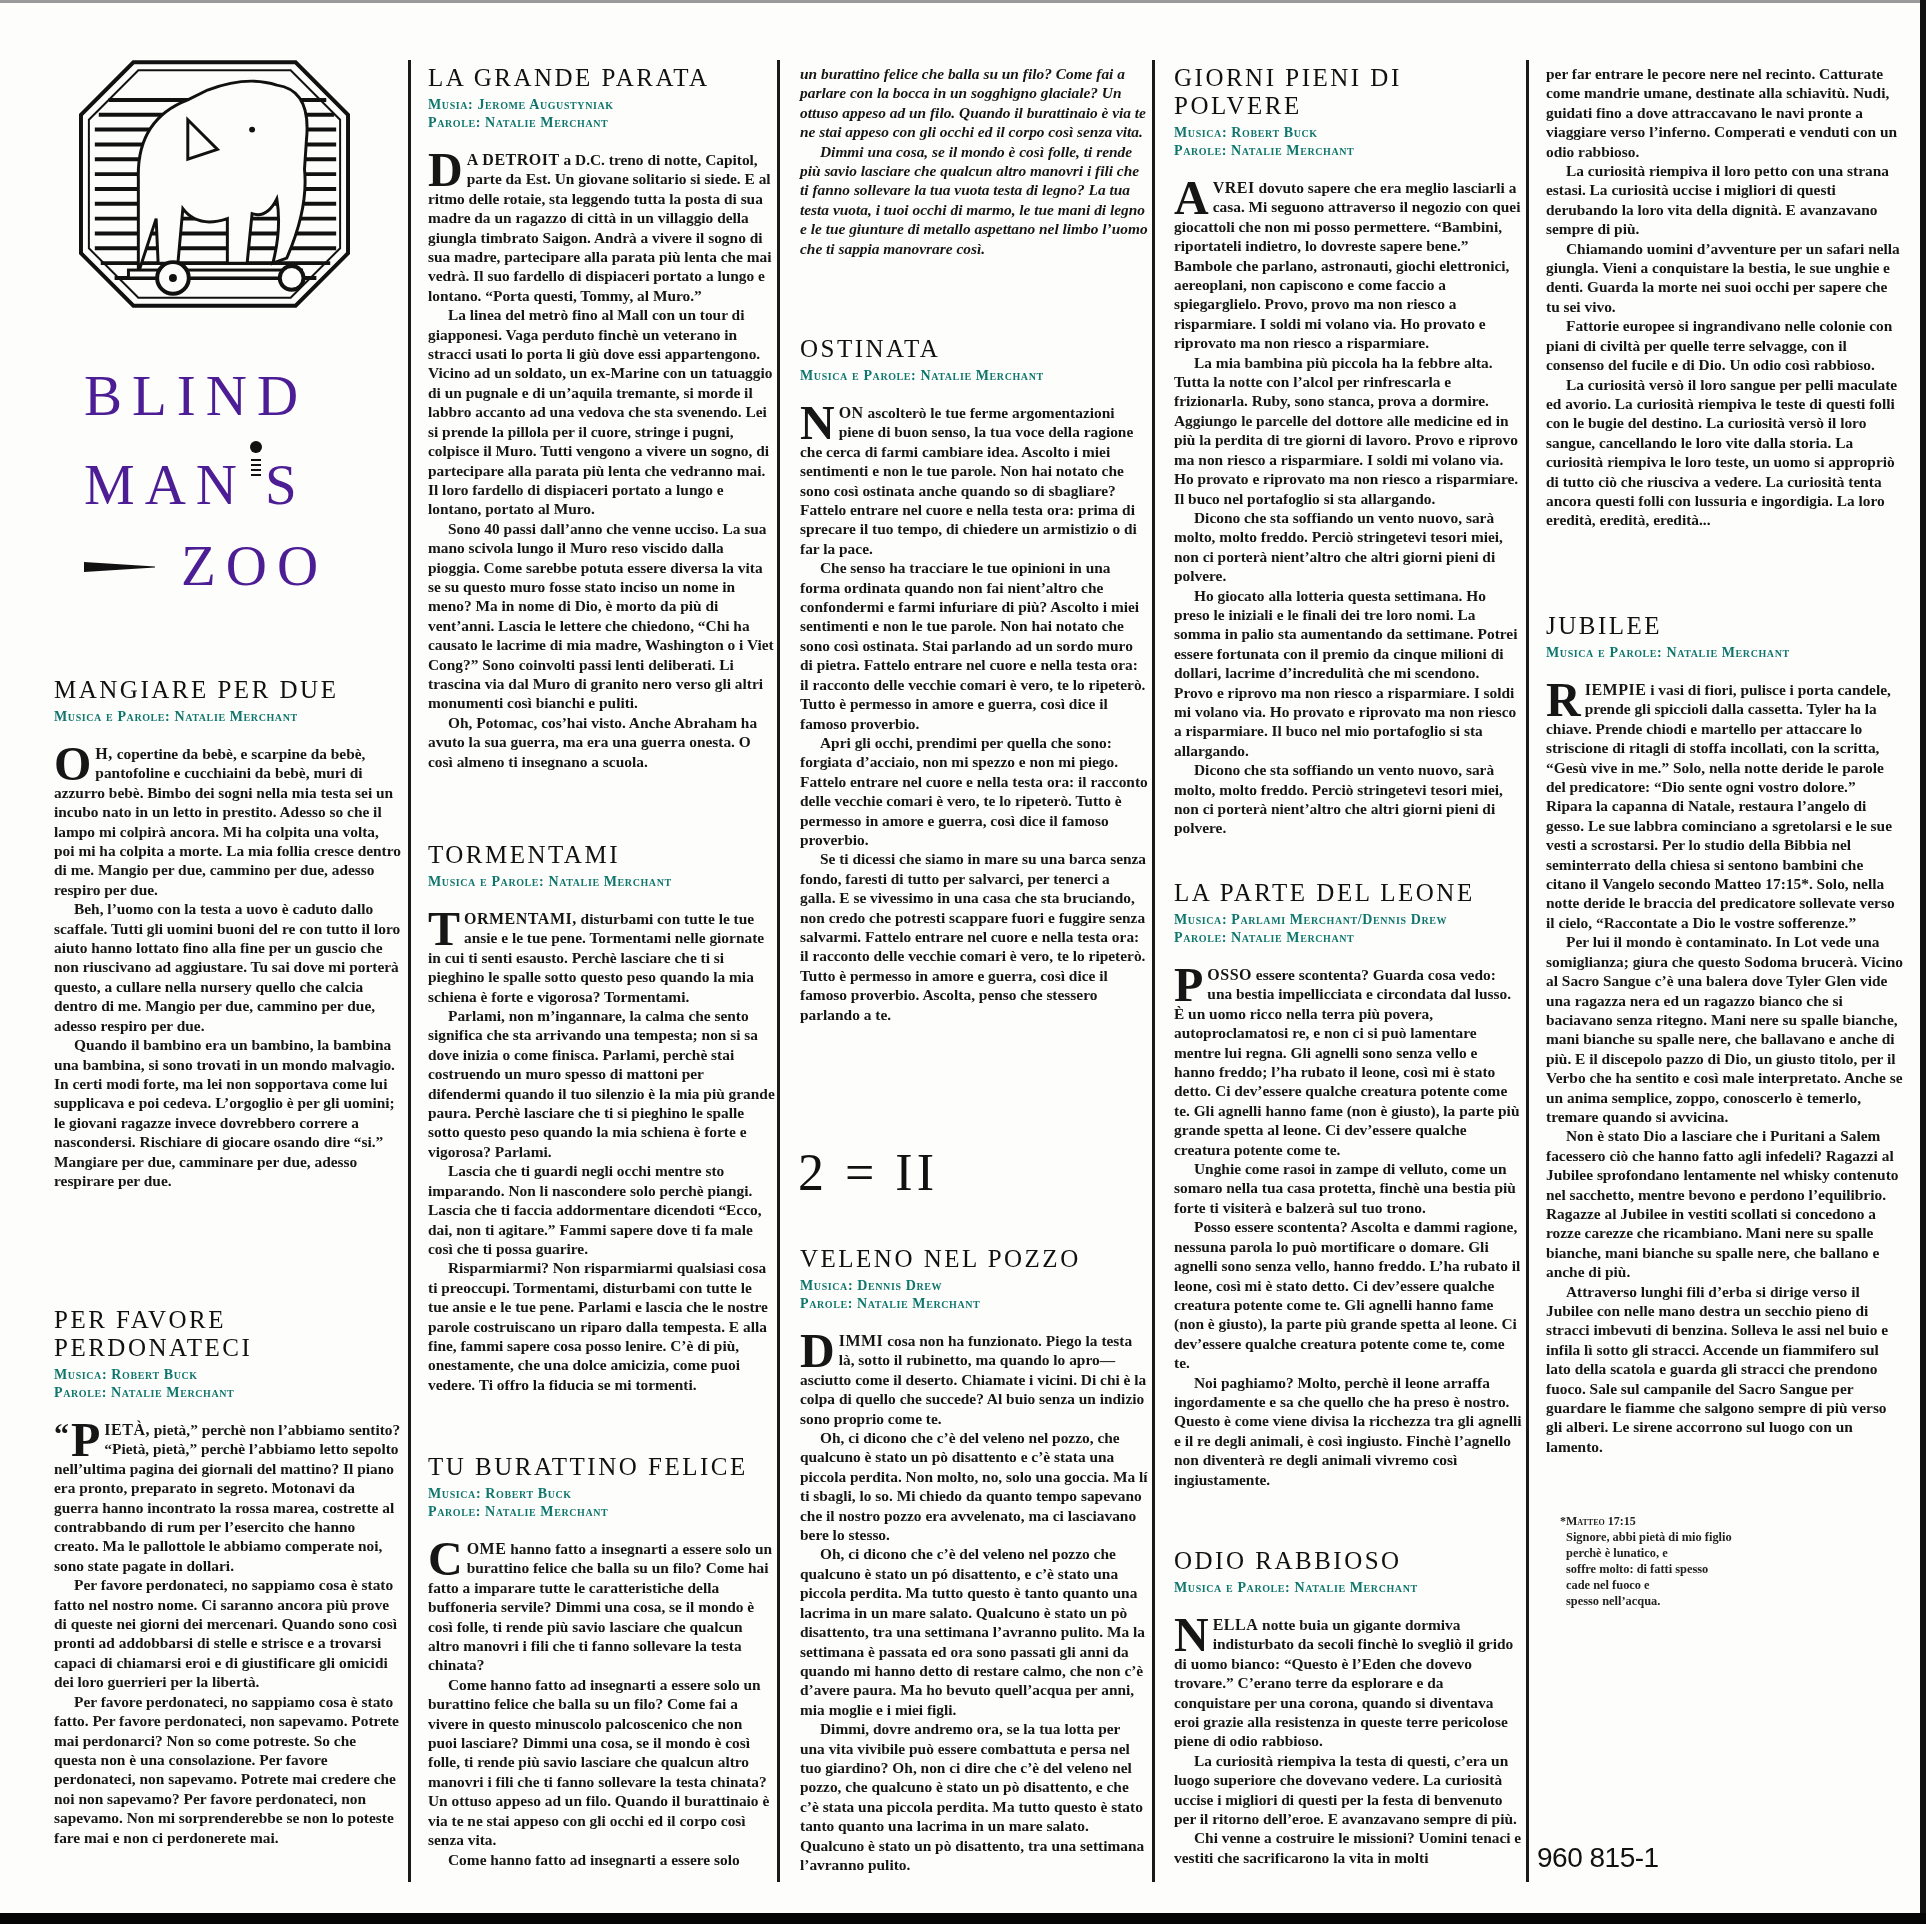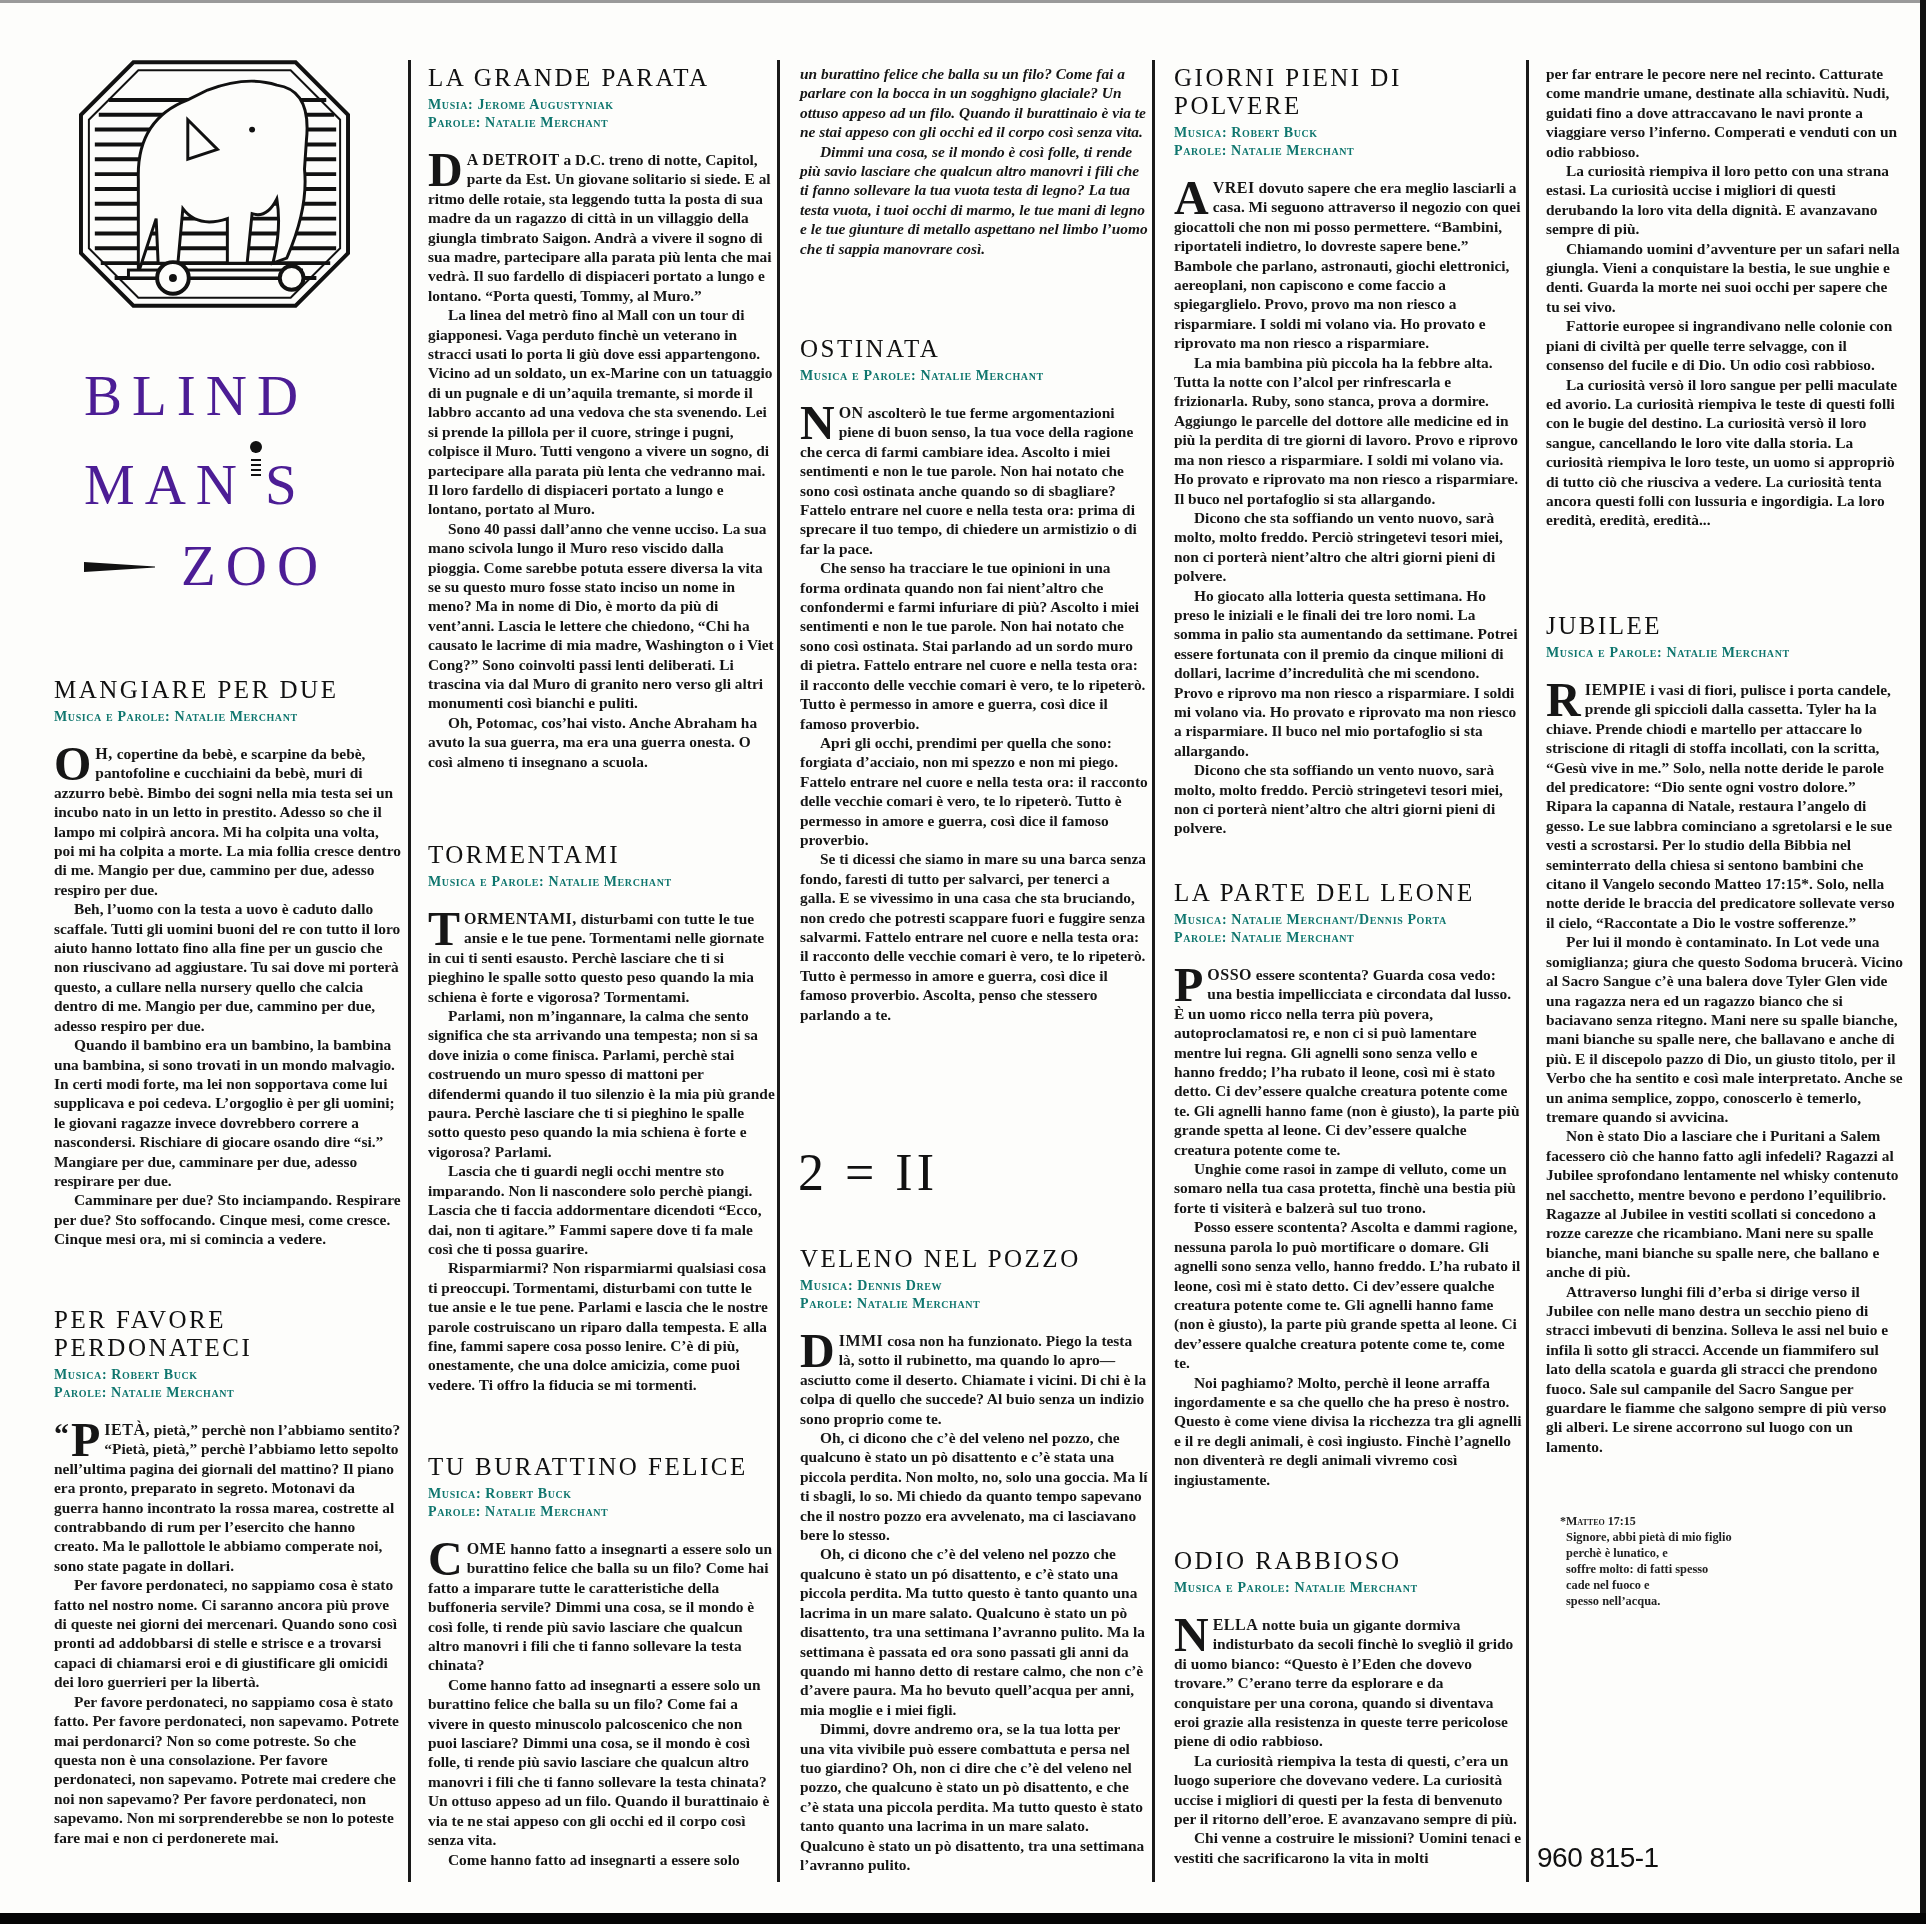--- a/index.html
+++ b/index.html
@@ -103,21 +103,20 @@
     <div class="zoo-line"><span class="zoo-dash"></span><span>ZOO</span></div>
   </div>
 
   <div class="song" style="left:54px; top:673px; width:348px;">
     <h2 class="song-title">MANGIARE PER DUE</h2>
     <div class="credit">Musica e Parole: Natalie Merchant</div>
     <div class="lyrics">
       <p class="first"><span class="dropcap">O</span><span class="lead-caps">H,</span><span> copertine da bebè, e scarpine da bebè, pantofoline e cucchiaini da bebè, muri di azzurro bebè. Bimbo dei sogni nella mia testa sei un incubo nato in un letto in prestito. Adesso so che il lampo mi colpirà ancora. Mi ha colpita una volta, poi mi ha colpita a morte. La mia follia cresce dentro di me. Mangio per due, cammino per due, adesso respiro per due.</span></p>
       <p>Beh, l’uomo con la testa a uovo è caduto dallo scaffale. Tutti gli uomini buoni del re con tutto il loro aiuto hanno lottato fino alla fine per un guscio che non riuscivano ad aggiustare. Tu sai dove mi porterà questo, a cullare nella nursery quello che calcia dentro di me. Mangio per due, cammino per due, adesso respiro per due.</p>
       <p>Quando il bambino era un bambino, la bambina una bambina, si sono trovati in un mondo malvagio. In certi modi forte, ma lei non sopportava come lui supplicava e poi cedeva. L’orgoglio è per gli uomini; le giovani ragazze invece dovrebbero correre a nascondersi. Rischiare di giocare osando dire “si.” Mangiare per due, camminare per due, adesso respirare per due.</p>
-      <p>Camminare per due? Sto inciampando. Respirare per due? Sto soffocando. Cinque mesi, come cresce. Cinque mesi ora, mi si comincia a vedere.</p>
     </div>
   </div>
 
   <div class="song" style="left:54px; top:1303px; width:348px;">
     <h2 class="song-title">PER FAVORE PERDONATECI</h2>
     <div class="credit">Musica: Robert Buck</div>
     <div class="credit" style="margin-top:0">Parole: Natalie Merchant</div>
     <div class="lyrics">
       <p class="first"><span class="dropcap-quote">“</span><span class="dropcap">P</span><span class="lead-caps">IETÀ,</span><span> pietà,” perchè non l’abbiamo sentito? “Pietà, pietà,” perchè l’abbiamo letto sepolto nell’ultima pagina dei giornali del mattino? Il piano era pronto, preparato in segreto. Motonavi da guerra hanno incontrato la rossa marea, costrette al contrabbando di rum per l’esercito che hanno creato. Ma le pallottole le abbiamo comperate noi, sono state pagate in dollari.</span></p>
       <p>Per favore perdonateci, no sappiamo cosa è stato fatto nel nostro nome. Ci saranno ancora più prove di queste nei giorni dei mercenari. Quando sono così pronti ad addobbarsi di stelle e strisce e a trovarsi capaci di chiamarsi eroi e di giustificare gli omicidi dei loro guerrieri per la libertà.</p>
@@ -199,21 +198,21 @@
       <p class="first"><span class="dropcap">A</span><span class="lead-caps">VREI</span><span> dovuto sapere che era meglio lasciarli a casa. Mi seguono attraverso il negozio con quei giocattoli che non mi posso permettere. “Bambini, riportateli indietro, lo dovreste sapere bene.” Bambole che parlano, astronauti, giochi elettronici, aereoplani, non capiscono e come faccio a spiegarglielo. Provo, provo ma non riesco a risparmiare. I soldi mi volano via. Ho provato e riprovato ma non riesco a risparmiare.</span></p>
       <p>La mia bambina più piccola ha la febbre alta. Tutta la notte con l’alcol per rinfrescarla e frizionarla. Ruby, sono stanca, prova a dormire. Aggiungo le parcelle del dottore alle medicine ed in più la perdita di tre giorni di lavoro. Provo e riprovo ma non riesco a risparmiare. I soldi mi volano via. Ho provato e riprovato ma non riesco a risparmiare. Il buco nel portafoglio si sta allargando.</p>
       <p>Dicono che sta soffiando un vento nuovo, sarà molto, molto freddo. Perciò stringetevi tesori miei, non ci porterà nient’altro che altri giorni pieni di polvere.</p>
       <p>Ho giocato alla lotteria questa settimana. Ho preso le iniziali e le finali dei tre loro nomi. La somma in palio sta aumentando da settimane. Potrei essere fortunata con il premio da cinque milioni di dollari, lacrime d’incredulità che mi scendono. Provo e riprovo ma non riesco a risparmiare. I soldi mi volano via. Ho provato e riprovato ma non riesco a risparmiare. Il buco nel mio portafoglio si sta allargando.</p>
       <p>Dicono che sta soffiando un vento nuovo, sarà molto, molto freddo. Perciò stringetevi tesori miei, non ci porterà nient’altro che altri giorni pieni di polvere.</p>
     </div>
   </div>
 
   <div class="song" style="left:1174px; top:876px; width:348px;">
     <h2 class="song-title">LA PARTE DEL LEONE</h2>
-    <div class="credit">Musica: Natalie Merchant/Dennis Porta</div>
+    <div class="credit">Musica: Parlami Merchant/Dennis Drew</div>
     <div class="credit" style="margin-top:0">Parole: Natalie Merchant</div>
     <div class="lyrics">
       <p class="first"><span class="dropcap">P</span><span class="lead-caps">OSSO</span><span> essere scontenta? Guarda cosa vedo: una bestia impellicciata e circondata dal lusso. È un uomo ricco nella terra più povera, autoproclamatosi re, e non ci si può lamentare mentre lui regna. Gli agnelli sono senza vello e hanno freddo; l’ha rubato il leone, così mi è stato detto. Ci dev’essere qualche creatura potente come te. Gli agnelli hanno fame (non è giusto), la parte più grande spetta al leone. Ci dev’essere qualche creatura potente come te.</span></p>
       <p>Unghie come rasoi in zampe di velluto, come un somaro nella tua casa protetta, finchè una bestia più forte ti visiterà e balzerà sul tuo trono.</p>
       <p>Posso essere scontenta? Ascolta e dammi ragione, nessuna parola lo può mortificare o domare. Gli agnelli sono senza vello, hanno freddo. L’ha rubato il leone, così mi è stato detto. Ci dev’essere qualche creatura potente come te. Gli agnelli hanno fame (non è giusto), la parte più grande spetta al leone. Ci dev’essere qualche creatura potente come te, come te.</p>
       <p>Noi paghiamo? Molto, perchè il leone arraffa ingordamente e sa che quello che ha preso è nostro. Questo è come viene divisa la ricchezza tra gli agnelli e il re degli animali, è così ingiusto. Finchè l’agnello non diventerà re degli animali vivremo così ingiustamente.</p>
     </div>
   </div>
 
   <div class="song" style="left:1174px; top:1544px; width:348px;">

